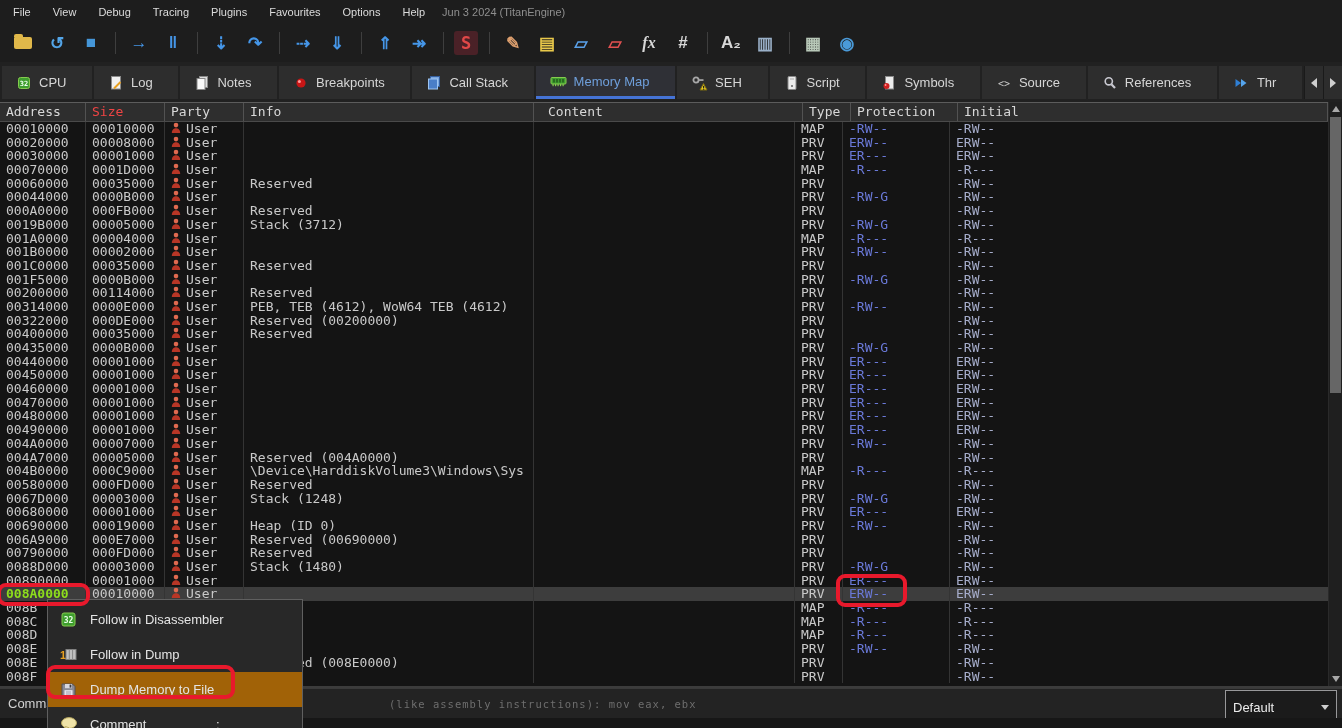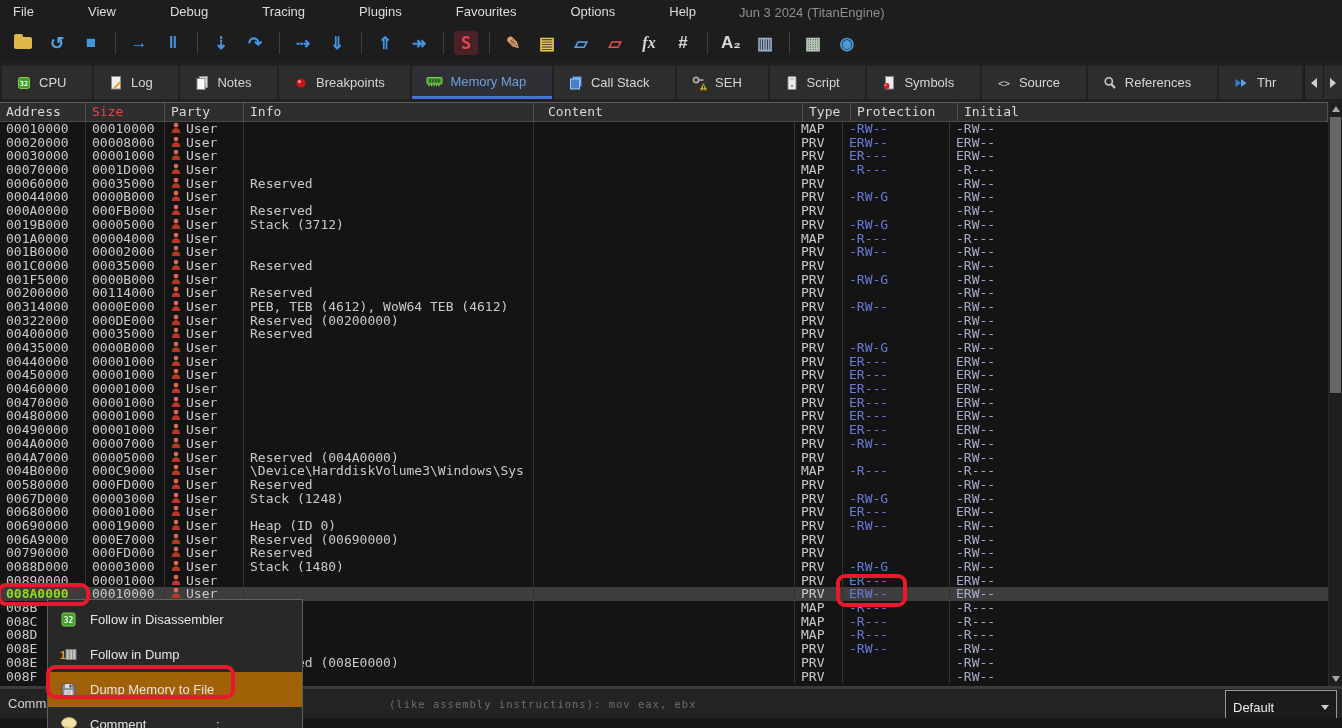--- a/index.html
+++ b/index.html
@@ -2,23 +2,23 @@
 <html><head>
 <meta charset="utf-8">
 <style>
   html,body{margin:0;padding:0;background:#101010;}
   body{width:1342px;height:728px;overflow:hidden;position:relative;
        font-family:"Liberation Sans",sans-serif;-webkit-font-smoothing:antialiased;}
   .app{position:absolute;inset:0;background:#1a1a1a;}
 
   
   .menubar{position:absolute;top:0;left:0;right:0;height:24px;background:#1d1d1d;
-           display:flex;align-items:center;padding-left:2px;font-size:13px;color:#dcdcdc;gap:32px;}
+           display:flex;align-items:center;padding-left:2px;font-size:11px;color:#dcdcdc;}
   .menubar .mi{padding:0 11px;line-height:24px;cursor:default;}
-  .menubar .apptitle{color:#8f8f8f;}
+  .menubar .apptitle{color:#8f8f8f;margin-left:6px;}
 
   
   .toolbar{position:absolute;top:24px;left:0;right:0;height:38px;background:#1d1d1d;
            display:flex;align-items:center;padding-left:10px;}
   .tbi{width:26px;height:26px;display:flex;align-items:center;justify-content:center;
        font-size:17px;font-weight:bold;margin-right:8px;border-radius:3px;}
   .tbi.badge{background:#4a2127;width:24px;height:24px;font-family:"DejaVu Sans Mono",monospace;}
   .tbi.italic{font-style:italic;font-family:"Liberation Serif",serif;font-size:16px;}
   .tsep{width:1px;height:22px;background:#3e3e3e;margin:0 10px 0 3px;flex:none;}
   .folder-shape{width:18px;height:12px;background:#e0b84a;border-radius:1px 2px 2px 2px;position:relative;}
@@ -170,48 +170,48 @@
       </div>
       <div class="tab">
         <span class="ticon">
           <svg width="16" height="16">
             <circle cx="8" cy="8" r="4.6" fill="#c81616"></circle>
             <circle cx="6.4" cy="6.4" r="1.5" fill="#ff9a9a"></circle>
           </svg>
         </span>
         <span class="tlabel">Breakpoints</span>
       </div>
+      <div class="tab">
+        <span class="ticon">
+          <svg width="16" height="16">
+            <rect x="4.5" y="1.5" width="9" height="10" fill="#7aa7e0" stroke="#355f9e"></rect>
+            <rect x="2.5" y="4" width="9" height="10" fill="#4a7ec8" stroke="#9ec5f2"></rect>
+          </svg>
+        </span>
+        <span class="tlabel">Call Stack</span>
+      </div>
       <div class="tab active">
         <span class="ticon">
           <svg width="17" height="16">
             <rect x="1" y="4.5" width="15" height="6.5" rx="1" fill="#3f9e2f" stroke="#86cc4e"></rect>
             <rect x="3" y="6" width="2" height="3.5" fill="#2a6b20"></rect>
             <rect x="6" y="6" width="2" height="3.5" fill="#2a6b20"></rect>
             <rect x="9" y="6" width="2" height="3.5" fill="#2a6b20"></rect>
             <rect x="12" y="6" width="2" height="3.5" fill="#2a6b20"></rect>
             <rect x="2.5" y="11" width="1.2" height="2.2" fill="#86cc4e"></rect>
             <rect x="5" y="11" width="1.2" height="2.2" fill="#86cc4e"></rect>
             <rect x="7.5" y="11" width="1.2" height="2.2" fill="#86cc4e"></rect>
             <rect x="10" y="11" width="1.2" height="2.2" fill="#86cc4e"></rect>
             <rect x="12.5" y="11" width="1.2" height="2.2" fill="#86cc4e"></rect>
           </svg>
         </span>
         <span class="tlabel">Memory Map</span>
       </div>
       <div class="tab">
         <span class="ticon">
-          <svg width="16" height="16">
-            <rect x="4.5" y="1.5" width="9" height="10" fill="#7aa7e0" stroke="#355f9e"></rect>
-            <rect x="2.5" y="4" width="9" height="10" fill="#4a7ec8" stroke="#9ec5f2"></rect>
-          </svg>
-        </span>
-        <span class="tlabel">Call Stack</span>
-      </div>
-      <div class="tab">
-        <span class="ticon">
           <svg width="17" height="16">
             <circle cx="5" cy="5" r="2.6" fill="none" stroke="#a8a8a8" stroke-width="1.8"></circle>
             <rect x="7" y="4.2" width="5.5" height="1.7" fill="#a8a8a8"></rect>
             <path d="M9 15 L16 15 L12.5 8.5 Z" fill="#e8c820" stroke="#7a6a10"></path>
             <rect x="12" y="10.8" width="1.2" height="2.4" fill="#222"></rect>
             <rect x="12" y="13.7" width="1.2" height="1" fill="#222"></rect>
           </svg>
         </span>
         <span class="tlabel">SEH</span>
       </div>

